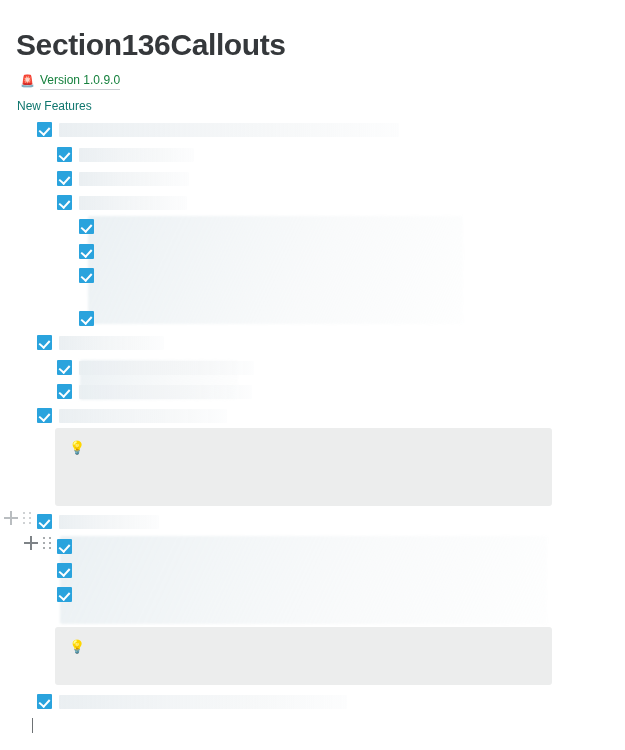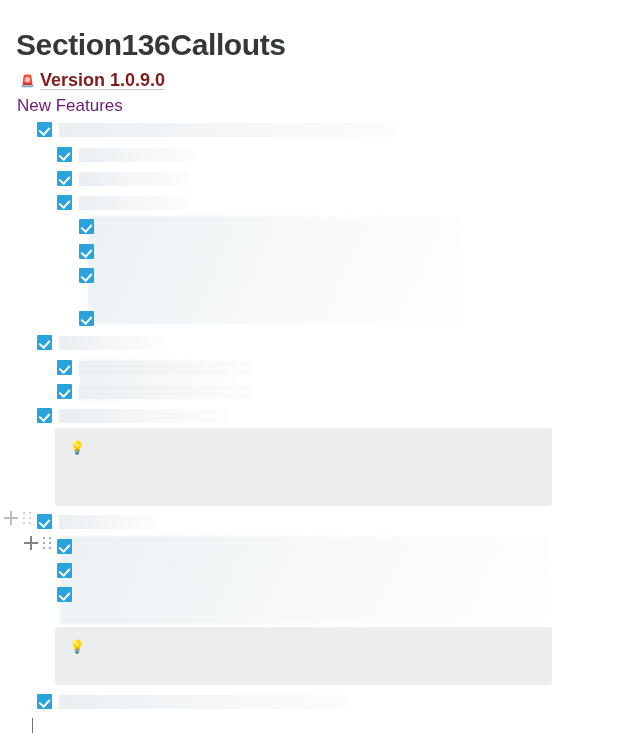--- a/index.html
+++ b/index.html
@@ -46,34 +46,34 @@
   }
   .version-icon {
     width: 13px;
     height: 13px;
     font-size: 12px;
     line-height: 13px;
     display: inline-block;
     text-align: center;
   }
   .version-text {
-    font-size: 18px;
-    font-weight: 700;
-    color: #7f1d1d;
+    font-size: 12px;
+    font-weight: 400;
+    color: #15803d;
     border-bottom: 1px solid #c9cdd1;
     line-height: 15px;
     padding-bottom: 1px;
   }
 
   .section-label {
     position: absolute;
     left: 17px;
     top: 98px;
-    font-size: 17px;
-    color: #701a75;
+    font-size: 12px;
+    color: #0f766e;
     line-height: 16px;
   }
 
   
   .row {
     position: absolute;
     display: flex;
     align-items: flex-start;
   }
 

